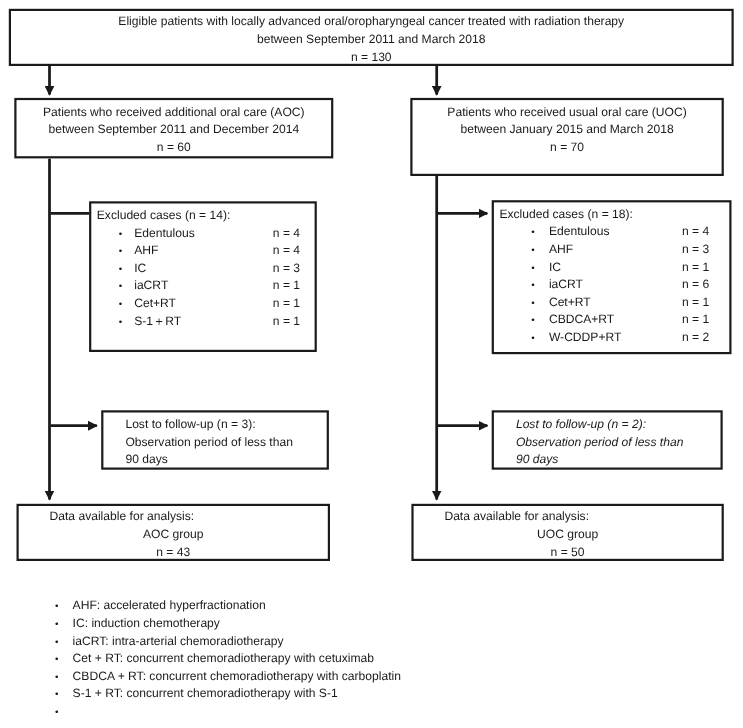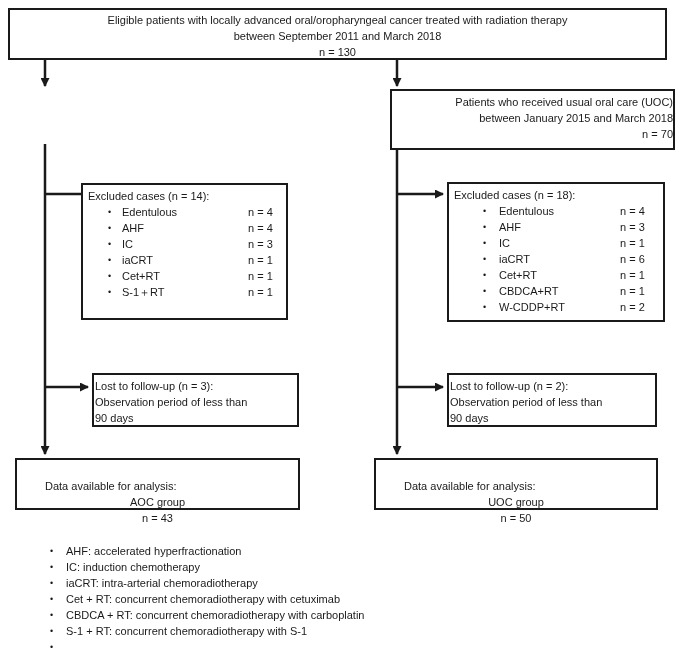--- a/index.html
+++ b/index.html
@@ -18,23 +18,23 @@
   .pad-top2{padding-top:2px;}
   .pad-top3{padding-top:3px;}
   
   .xbox{--row-pad:39px;--bullet-x:25px;--count-x:165px;padding-top:3px;}
   .xbox.right{--row-pad:50px;--bullet-x:34px;--count-x:171px;}
   .xbox .title{padding-left:5px;}
   .x-row{position:relative;padding-left:var(--row-pad);height:16px;}
   .x-row .bdot{position:absolute;left:var(--bullet-x);top:0;font-size:9px;line-height:16px;}
   .x-row .cnt{position:absolute;left:var(--count-x);top:0;}
   
-  .lost{padding:3px 0 0 1px;}
-  
-  .final{padding-top:18px;text-align:center;}
+  .lost{padding:3px 0 0 20px;}
+  
+  .final{padding-top:2px;text-align:center;}
   .final .first{text-align:left;padding-left:28px;}
   
   .footnotes{position:absolute;left:48px;top:543px;}
   .fn-row{position:relative;padding-left:18px;height:16px;line-height:16px;}
   .fn-row .bdot{position:absolute;left:2px;top:0;font-size:9px;line-height:16px;}
 </style>
 </head>
 <body>
 
 <div class="canvas">
@@ -56,22 +56,27 @@
       <path d="M398,387 H443" marker-end="url(#ah)"></path>
     </g>
   </svg>
 
   <div class="box center pad-top2" style="left:8px;top:8px;width:659px;height:52px;">
     <span class="ln">Eligible patients with locally advanced oral/oropharyngeal cancer treated with radiation therapy</span>
     <span class="ln">between September 2011 and March 2018</span>
     <span class="ln">n = 130</span>
   </div>
 
-
-  <div class="box center pad-top3" style="left:390px;top:89px;width:285px;height:61px;text-align:right;">
+  <div class="box center pad-top3" style="left:13px;top:89px;width:290px;height:55px;">
+    <span class="ln">Patients who received additional oral care (AOC)</span>
+    <span class="ln">between September 2011 and December 2014</span>
+    <span class="ln">n = 60</span>
+  </div>
+
+  <div class="box center pad-top3" style="left:373px;top:89px;width:285px;height:71px;">
     <span class="ln">Patients who received usual oral care (UOC)</span>
     <span class="ln">between January 2015 and March 2018</span>
     <span class="ln">n = 70</span>
   </div>
 
   <div class="box xbox" style="left:81px;top:183px;width:207px;height:137px;">
     <div class="title">Excluded cases (n = 14):</div>
     <div class="x-row">
       <span class="bdot">•</span>
       <span>Edentulous</span>
@@ -142,21 +147,21 @@
       <span class="cnt">n = 2</span>
     </div>
   </div>
 
   <div class="box lost" style="left:92px;top:373px;width:207px;height:54px;">
     <span class="ln">Lost to follow-up (n = 3):</span>
     <span class="ln">Observation period of less than</span>
     <span class="ln">90 days</span>
   </div>
 
-  <div class="box lost" style="left:447px;top:373px;width:210px;height:54px;">
+  <div class="box lost" style="left:447px;top:373px;width:210px;height:54px;font-style:italic;">
     <span class="ln">Lost to follow-up (n = 2):</span>
     <span class="ln">Observation period of less than</span>
     <span class="ln">90 days</span>
   </div>
 
   <div class="box final" style="left:15px;top:458px;width:285px;height:52px;">
     <span class="ln first">Data available for analysis:</span>
     <span class="ln">AOC group</span>
     <span class="ln">n = 43</span>
   </div>

